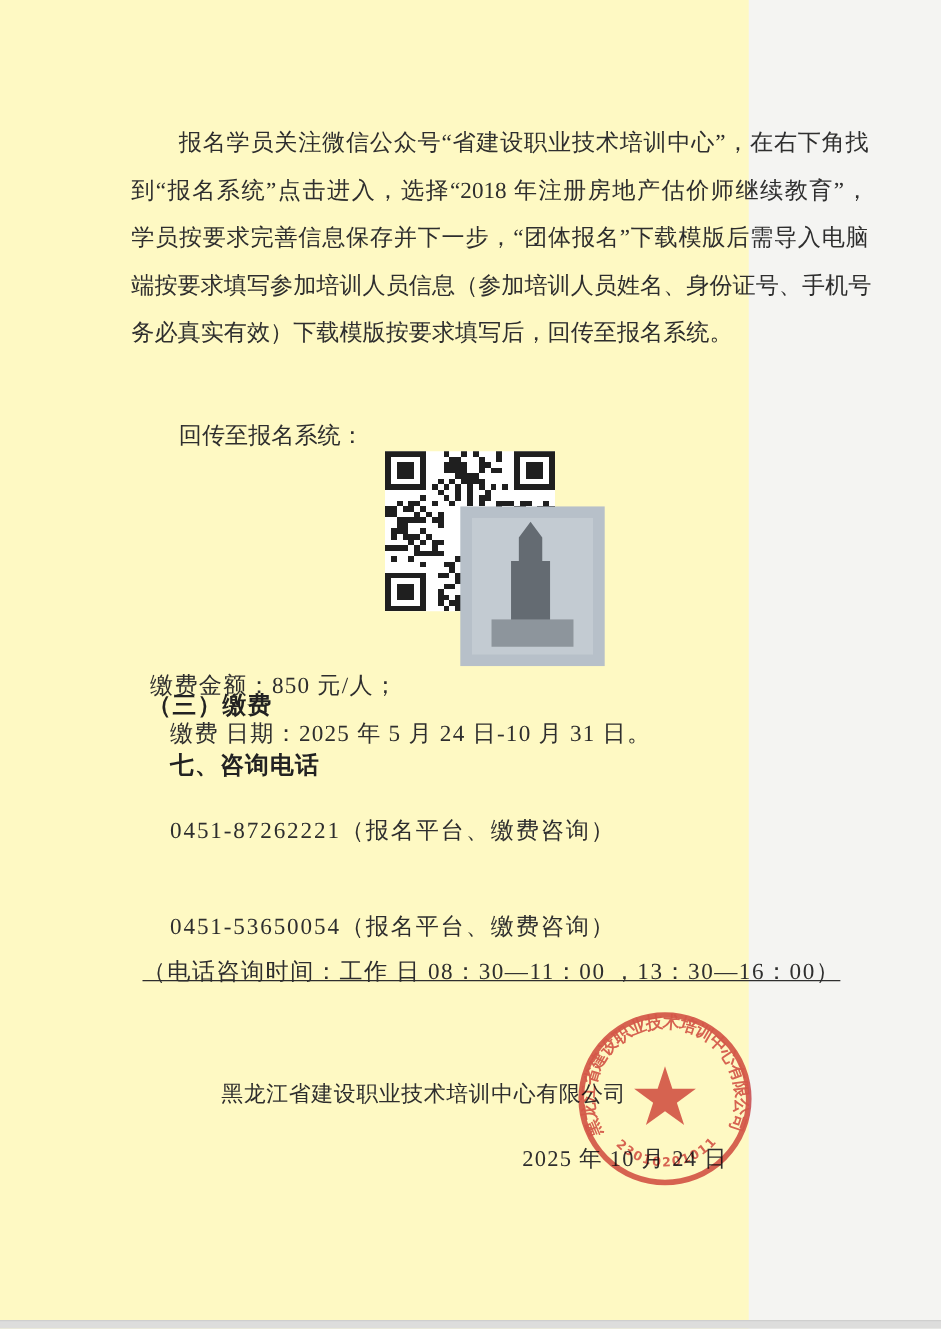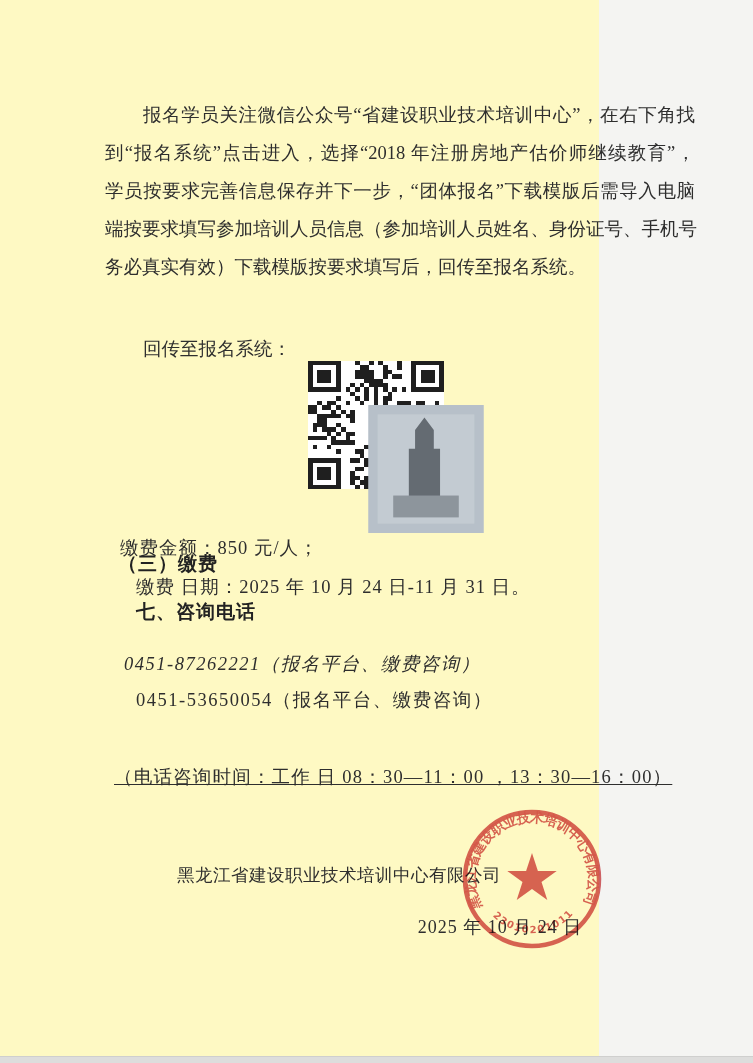--- a/index.html
+++ b/index.html
@@ -58,22 +58,22 @@
   .h-pay { left: 118px; top: 515px; margin-top: 36px; }
   .h-contact { left: 136px; top: 599px; }
 
   .line {
     position: absolute;
     font-size: 18.5px; color: #2e2e2e;
     letter-spacing: 1px; white-space: nowrap;
   }
   .amount   { left: 120px; top: 535px; }
   .paydate  { left: 136px; top: 574px; }
-  .phone-0  { left: 124px; top: 651px; letter-spacing: 1.5px; font-style: italic; }
-  .phone-1  { left: 136px; top: 687px; letter-spacing: 1.5px; }
+  .phone-0  { left: 136px; top: 651px; letter-spacing: 1.5px; }
+  .phone-1  { left: 136px; top: 728px; letter-spacing: 1.5px; }
   .phone-2  { left: 136px; top: 727px; letter-spacing: 1.5px; }
   .hours    { left: 114px;  top: 764px; letter-spacing: 1.2px; text-decoration: underline; }
 
   .company {
     position: absolute;
     left: 0; right: 98px; top: 863px;
     text-align: right;
     font-size: 17.5px; letter-spacing: 0.5px;
     color: #2e2e2e; white-space: nowrap;
   }
@@ -467,21 +467,21 @@
         <rect x="0" y="0" width="37" height="41" fill="#b7c0c9"></rect>
         <rect x="3" y="3" width="31" height="35" fill="#c3cbd2"></rect>
         <path d="M15 8 L18 4 L21 8 L21 14 L23 14 L23 30 L13 30 L13 14 L15 14 Z" fill="#646b72"></path>
         <rect x="8" y="29" width="21" height="7" fill="#8d959c"></rect>
       </svg>
     </div>
   </div>
 
   <div class="heading h-pay">（三）缴费</div>
   <div class="line amount">缴费金额：850 元/人；</div>
-  <div class="line paydate">缴费 日期：2025 年 10 月 24 日-11 月 31 日。</div>
+  <div class="line paydate">缴费 日期：2025 年 5 月 24 日-10 月 31 日。</div>
 
   <div class="heading h-contact">七、咨询电话</div>
   <div class="line phone-0">0451-87262221（报名平台、缴费咨询）</div>
   <div class="line phone-1">0451-53650054（报名平台、缴费咨询）</div>
   <div class="line hours">（电话咨询时间：工作 日 08：30—11：00 ，13：30—16：00）</div>
 
   <div class="company">黑龙江省建设职业技术培训中心有限公司</div>
   <div class="fdate">2025 年 10 月 24 日</div>
 
   <svg class="stamp" viewBox="0 0 160 160">

